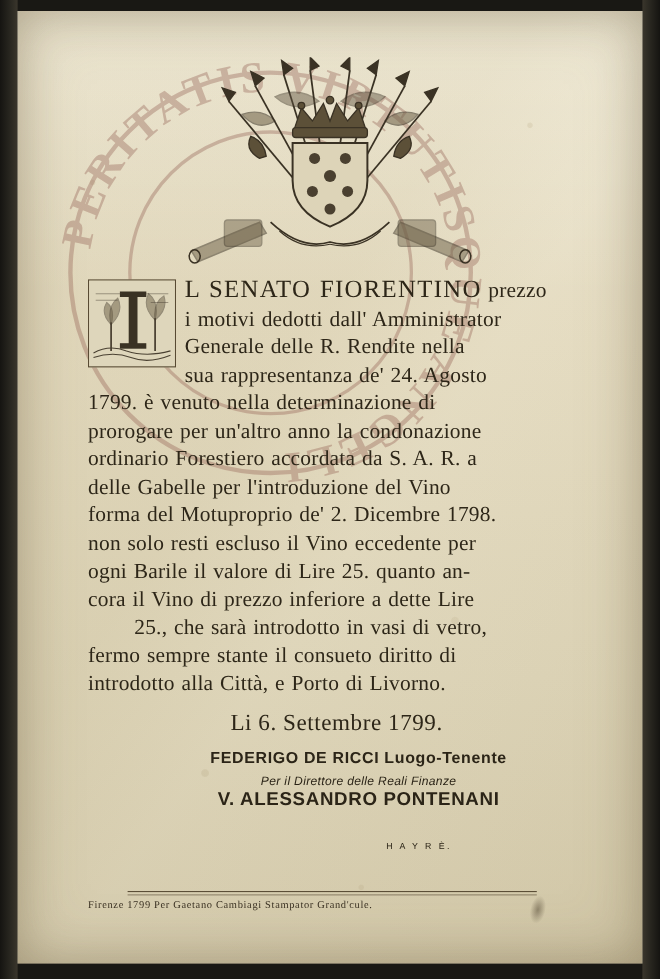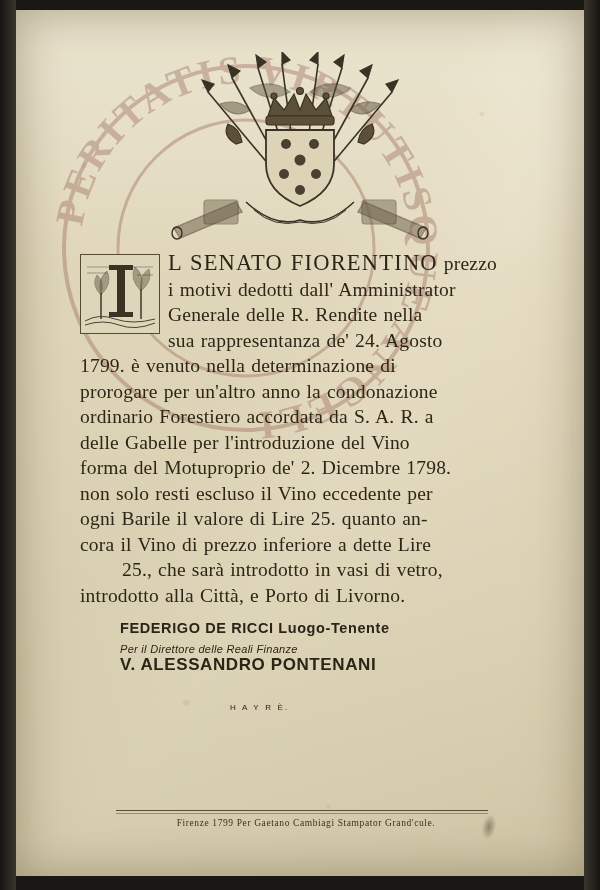--- a/index.html
+++ b/index.html
@@ -135,21 +135,21 @@
   #dateline {
     margin-top: 10px;
     text-align: center;
     font-size: 21px;
     letter-spacing: 0.5px;
     color: #2d2618;
   }
 
   #signatures {
     margin-top: 12px;
-    text-align: left;
+    text-align: center;
     color: #2b2417;
   }
   .sig-main {
     font-family: "Liberation Sans", sans-serif;
     font-size: 14.5px;
     letter-spacing: 0.6px;
     font-weight: 600;
     padding-left: 40px;
   }
   .sig-sub-italic {
@@ -189,21 +189,21 @@
     left: 0; top: 2px;
     width: 372px;
     border-top: 1px solid rgba(91,78,55,0.5);
   }
 
   #imprint {
     position: absolute;
     left: 64px;
     top: 808px;
     width: 452px;
-    text-align: center;
+    text-align: left;
     font-family: "Liberation Serif", serif;
     font-size: 9.5px;
     letter-spacing: 0.6px;
     color: #3a3122;
   }
 
   
   .smudge {
     position: absolute;
     right: 88px;
@@ -346,23 +346,25 @@
         <span class="line indent">sua rappresentanza de' 24. Agosto</span>
         <span class="line">1799. è venuto nella determinazione di</span>
         <span class="line">prorogare per un'altro anno la condonazione</span>
         <span class="line">ordinario Forestiero accordata da S. A. R. a</span>
         <span class="line">delle Gabelle per l'introduzione del Vino</span>
         <span class="line">forma del Motuproprio de' 2. Dicembre 1798.</span>
         <span class="line">non solo resti escluso il Vino eccedente per</span>
         <span class="line">ogni Barile il valore di Lire 25. quanto an-</span>
         <span class="line">cora il Vino di prezzo inferiore a dette Lire</span>
         <span class="line indent">25., che sarà introdotto in vasi di vetro,</span>
+        <span class="line">fermo sempre stante il consueto diritto di</span>
         <span class="line">introdotto alla Città, e Porto di Livorno.</span>
       </div>
 
+      <div id="dateline">Li 6. Settembre 1799.</div>
 
       <div id="signatures">
         <div class="sig-main">FEDERIGO DE RICCI Luogo-Tenente</div>
         <div class="sig-sub-italic">Per il Direttore delle Reali Finanze</div>
         <div class="sig-sub">V. ALESSANDRO PONTENANI</div>
         <div class="sig-tiny">H A Y R È.</div>
       </div>
 
     </div>
 

